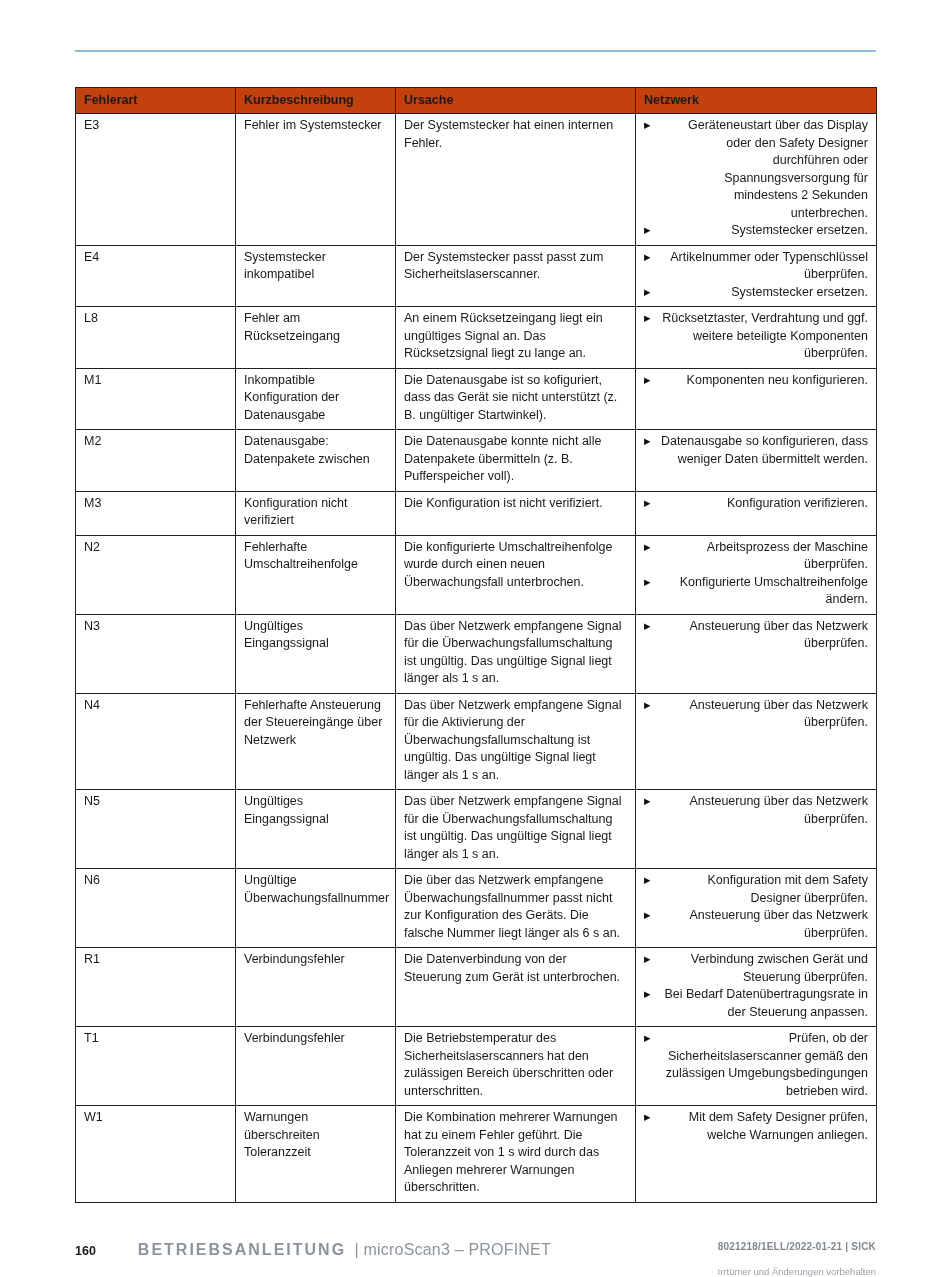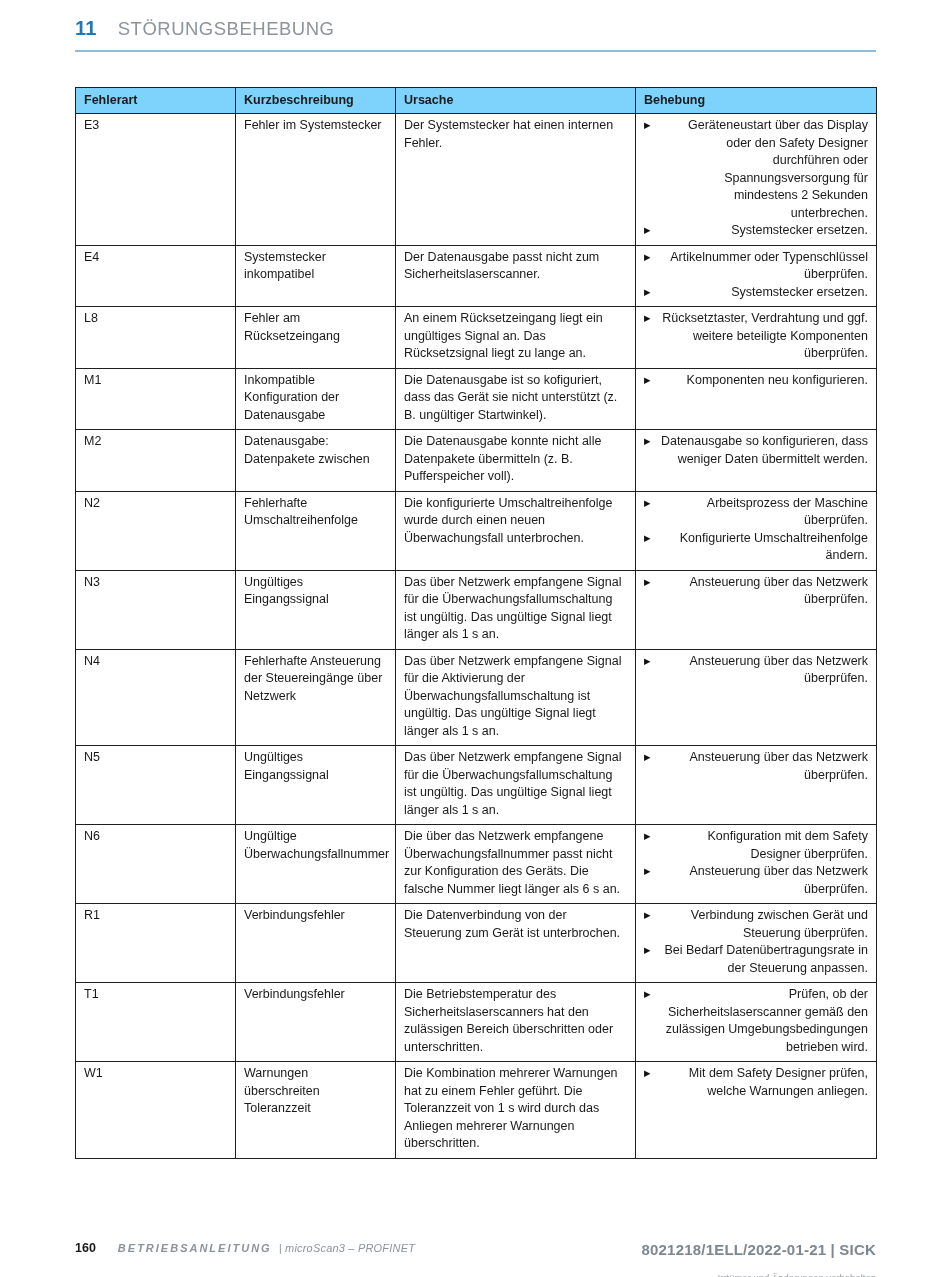--- a/index.html
+++ b/index.html
@@ -54,21 +54,21 @@
     width: 100%;
     border-collapse: collapse;
     table-layout: fixed;
   }
   table.err th, table.err td {
     border: 1px solid #1f1f1f;
     vertical-align: top;
     text-align: left;
   }
   table.err th {
-    background: #7dd3fc;
+    background: #c2410c;
     font-size: 12.5px;
     font-weight: bold;
     padding: 5px 8px 4px 8px;
     height: 26px;
     margin-left: 35px;
   }
   table.err td {
     font-size: 12.5px;
     line-height: 17.5px;
     padding: 3px 8px 5px 8px;
@@ -105,73 +105,68 @@
   .footer-left {
     display: flex;
     align-items: baseline;
   }
   .footer-page-number {
     font-size: 12.5px;
     font-weight: bold;
     color: #1a1a1a;
   }
   .footer-doc {
-    margin-left: 22px;
-    font-size: 11px;
+    margin-left: 42px;
+    font-size: 16px;
     color: #8a949d;
-    font-style: italic;
   }
   .footer-doc-type {
     letter-spacing: 2px;
     font-weight: 600;
   }
   .footer-doc-product {
     margin-left: 4px;
     letter-spacing: 0.2px;
   }
   .footer-right {
     text-align: right;
   }
   .footer-doc-id {
-    font-size: 15px;
+    font-size: 10px;
     font-weight: 600;
     color: #7c8891;
     letter-spacing: 0.2px;
   }
   .footer-disclaimer {
     font-size: 9.5px;
     color: #98a2aa;
     margin-top: 14px;
   }
 </style>
 </head>
 <body>
 
 <div class="page">
 
-  <div class="chapter-header">
-    <span class="chapter-number">11</span>
-    <span class="chapter-title">STÖRUNGSBEHEBUNG</span>
-  </div>
   <div class="chapter-rule"></div>
 
   <div class="table-wrap">
     <table class="err">
       <colgroup>
         <col class="col-code">
         <col class="col-short">
         <col class="col-cause">
         <col class="col-remedy">
       </colgroup>
       <thead>
         <tr>
           <th>Fehlerart</th>
           <th>Kurzbeschreibung</th>
           <th>Ursache</th>
-          <th>Behebung</th>
+          <th>Netzwerk</th>
         </tr>
       </thead>
       <tbody>
           <tr>
             <td>E3</td>
             <td>Fehler im Systemstecker</td>
             <td>Der Systemstecker hat einen internen Fehler.</td>
             <td>
               <div class="remedy">
                 <span class="remedy-marker">▶</span>
@@ -179,21 +174,21 @@
               </div>
               <div class="remedy">
                 <span class="remedy-marker">▶</span>
                 <span class="remedy-text">Systemstecker ersetzen.</span>
               </div>
             </td>
           </tr>
           <tr>
             <td>E4</td>
             <td>Systemstecker inkompatibel</td>
-            <td>Der Datenausgabe passt nicht zum Sicherheitslaserscanner.</td>
+            <td>Der Systemstecker passt passt zum Sicherheitslaserscanner.</td>
             <td>
               <div class="remedy">
                 <span class="remedy-marker">▶</span>
                 <span class="remedy-text">Artikelnummer oder Typenschlüssel überprüfen.</span>
               </div>
               <div class="remedy">
                 <span class="remedy-marker">▶</span>
                 <span class="remedy-text">Systemstecker ersetzen.</span>
               </div>
             </td>
@@ -221,20 +216,31 @@
             </td>
           </tr>
           <tr>
             <td>M2</td>
             <td>Datenausgabe: Datenpakete zwischen</td>
             <td>Die Datenausgabe konnte nicht alle Datenpakete übermitteln (z. B. Pufferspeicher voll).</td>
             <td>
               <div class="remedy">
                 <span class="remedy-marker">▶</span>
                 <span class="remedy-text">Datenausgabe so konfigurieren, dass weniger Daten übermittelt werden.</span>
+              </div>
+            </td>
+          </tr>
+          <tr>
+            <td>M3</td>
+            <td>Konfiguration nicht verifiziert</td>
+            <td>Die Konfiguration ist nicht verifiziert.</td>
+            <td>
+              <div class="remedy">
+                <span class="remedy-marker">▶</span>
+                <span class="remedy-text">Konfiguration verifizieren.</span>
               </div>
             </td>
           </tr>
           <tr>
             <td>N2</td>
             <td>Fehlerhafte Umschaltreihenfolge</td>
             <td>Die konfigurierte Umschaltreihenfolge wurde durch einen neuen Überwachungsfall unterbrochen.</td>
             <td>
               <div class="remedy">
                 <span class="remedy-marker">▶</span>

